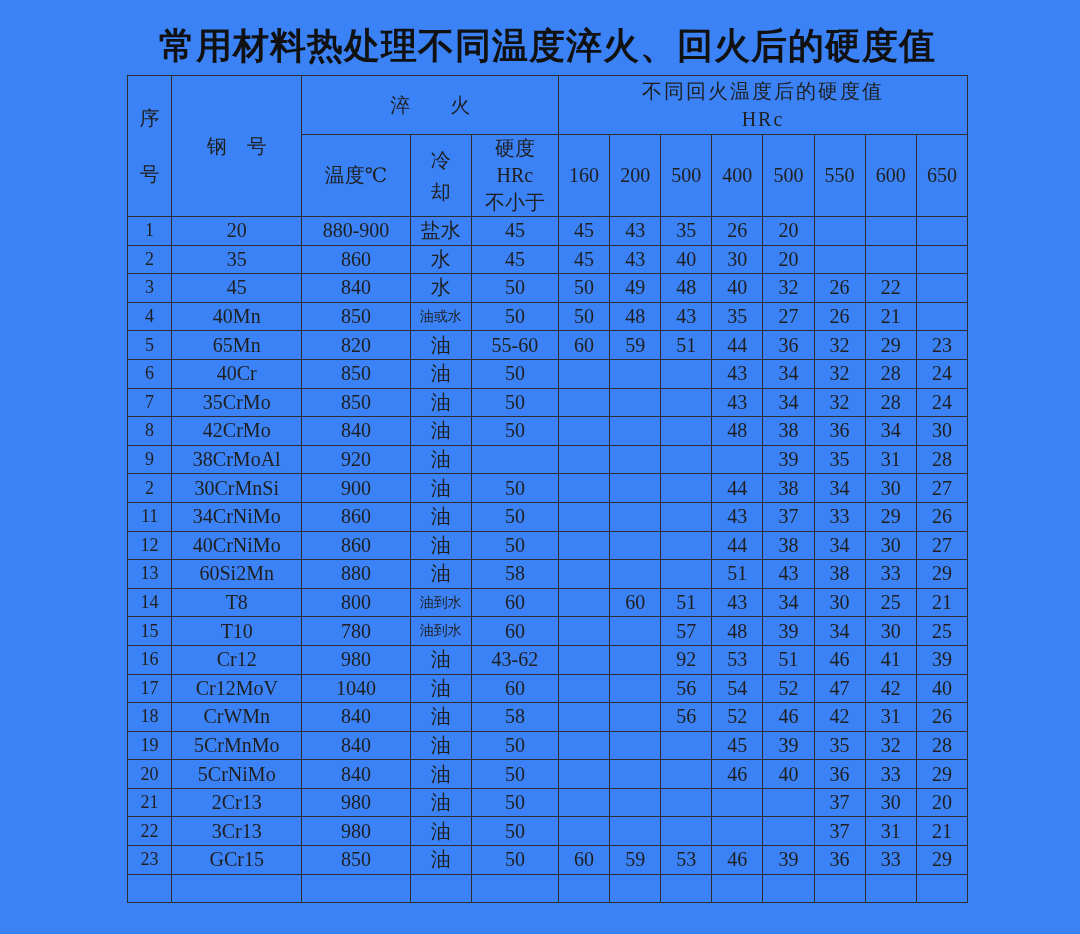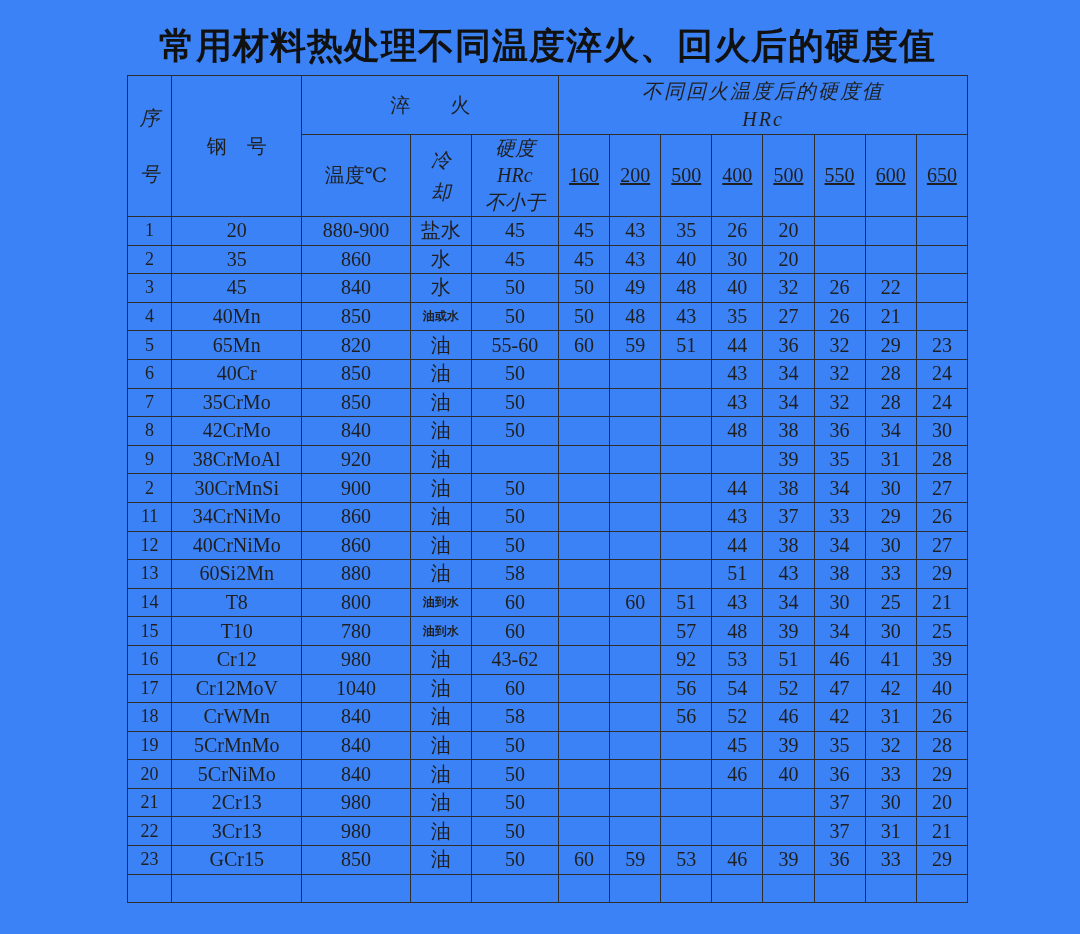--- a/index.html
+++ b/index.html
@@ -43,45 +43,45 @@
     text-align: center;
     vertical-align: middle;
     font-weight: normal;
     padding: 0;
     overflow: hidden;
     color: #1f1f1f;
   }
   .hardness-table thead th {
     font-size: 20px;
   }
-  .pre { white-space: pre-line; font-style: italic; }
+  .pre { white-space: pre-line; }
   tr.header-group-row { height: 59px; }
   tr.header-sub-row { height: 78px; }
   .th-serial {
     font-size: 20px;
     line-height: 56px;
   }
   .th-cooling {
     font-size: 20px;
     line-height: 1.6;
   }
   .th-hardness {
     font-size: 19px;
     line-height: 1.35;
   }
   .th-temper-group {
     font-size: 20px;
     letter-spacing: 2px;
     line-height: 1.4;
   }
-  .th-temp-tick { font-size: 19px; text-decoration: underline; }
+  .th-temp-tick { font-size: 19px; }
   tbody tr { height: 28.6px; }
   tbody td { font-size: 20px; }
   tbody td.cell-no { font-size: 18px; }
-  tbody td.small-cn { font-size: 12px; font-weight: bold; }
+  tbody td.small-cn { font-size: 14px; }
 </style>
 </head>
 <body>
 
 <div class="page">
   <h1 class="title">常用材料热处理不同温度淬火、回火后的硬度值</h1>
 
   <table class="hardness-table">
     <colgroup>
       <col style="width:44px">

